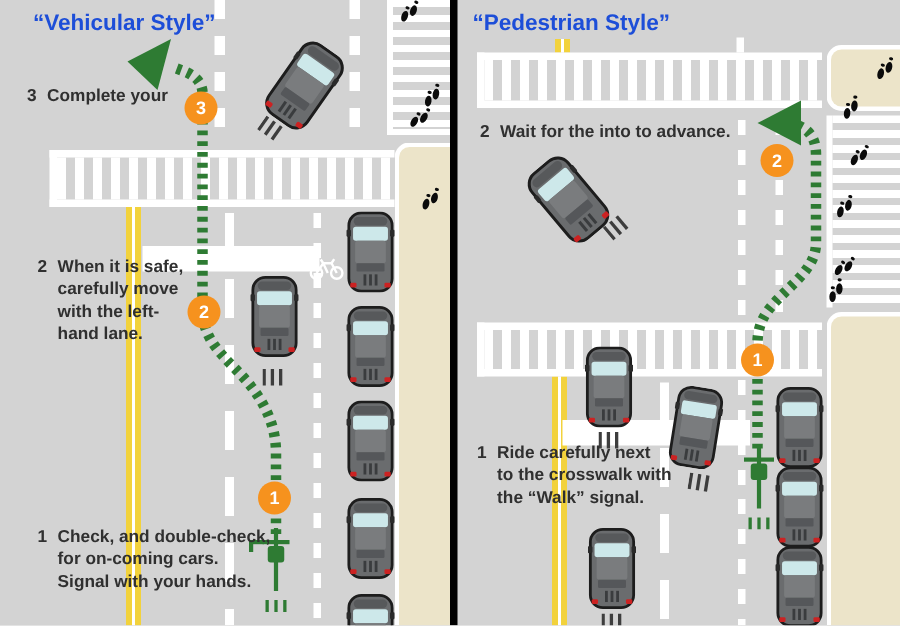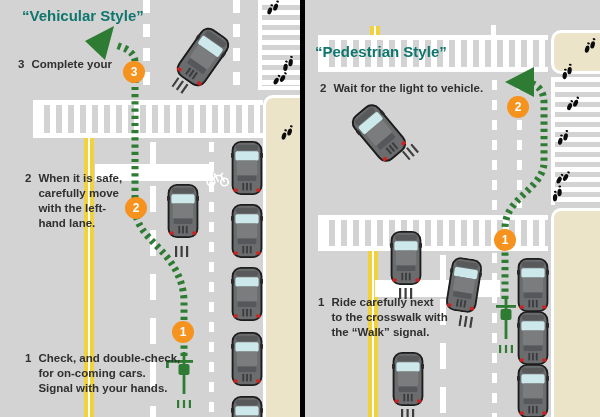--- a/index.html
+++ b/index.html
@@ -21,21 +21,21 @@
   }
   
   .yline{width:10px;background:linear-gradient(90deg,#f2d23c 0 4px,#ffffff 4px 6px,#f2d23c 6px 10px);}
   .dash-long{width:6px;background:repeating-linear-gradient(180deg,#fff 0 26px,rgba(0,0,0,0) 26px 44px);}
   .dash-short{width:5px;background:repeating-linear-gradient(180deg,#fff 0 10px,rgba(0,0,0,0) 10px 20px);}
   .dash-bold{width:7px;background:repeating-linear-gradient(180deg,#fff 0 13px,rgba(0,0,0,0) 13px 24px);}
   .stopbar{background:#fff;height:17px;}
   .sidewalk{background:#ece4c9;box-sizing:border-box;}
   .sw-l{border-left:3px solid #fff;border-top:3px solid #fff;border-top-left-radius:10px;}
   
-  .title{font-weight:bold;font-size:15px;color:#0f766e;white-space:nowrap;text-align:right;}
+  .title{font-weight:bold;font-size:15px;color:#1d4ed8;white-space:nowrap;text-align:right;}
   .step{display:flex;gap:7px;font-weight:bold;font-size:11.5px;line-height:15px;color:#303030;}
   .step .ln{display:block;white-space:nowrap;}
   
   .marker{
     width:22px;height:22px;border-radius:50%;background:#f6921e;
     color:#fff;font-weight:bold;font-size:12px;line-height:22px;text-align:center;
   }
   .divider{background:#000;}
   svg.overlay{pointer-events:none;}
   .mlines{color:#3d3d3d;}
@@ -244,21 +244,21 @@
       <use href="#cyclist-plain"></use>
     </svg>
 
   <div class="abs marker" style="left:123px;top:61px;">3</div>
   <div class="abs marker" style="left:125px;top:197px;">2</div>
   <div class="abs marker" style="left:172px;top:321px;">1</div>
   <div class="abs marker" style="left:507px;top:96px;">2</div>
   <div class="abs marker" style="left:494px;top:229px;">1</div>
 
   <div class="abs title" style="left:22px;top:7px;">“Vehicular Style”</div>
-  <div class="abs title" style="left:315px;top:7px;margin-top:36px;">“Pedestrian Style”</div>
+  <div class="abs title" style="left:315px;top:7px;">“Pedestrian Style”</div>
 
   <div class="abs step" style="left:18px;top:57px;">
     <span class="num">3</span>
     <span>
       <span class="ln">Complete your</span>
     </span>
   </div>
   <div class="abs step" style="left:25px;top:171px;">
     <span class="num">2</span>
     <span>
@@ -273,21 +273,21 @@
     <span>
       <span class="ln">Check, and double-check,</span>
       <span class="ln">for on-coming cars.</span>
       <span class="ln">Signal with your hands.</span>
     </span>
   </div>
 
   <div class="abs step" style="left:320px;top:81px;">
     <span class="num">2</span>
     <span>
-      <span class="ln">Wait for the light to vehicle.</span>
+      <span class="ln">Wait for the into to advance.</span>
     </span>
   </div>
   <div class="abs step" style="left:318px;top:295px;">
     <span class="num">1</span>
     <span>
       <span class="ln">Ride carefully next</span>
       <span class="ln">to the crosswalk with</span>
       <span class="ln">the “Walk” signal.</span>
     </span>
   </div>

